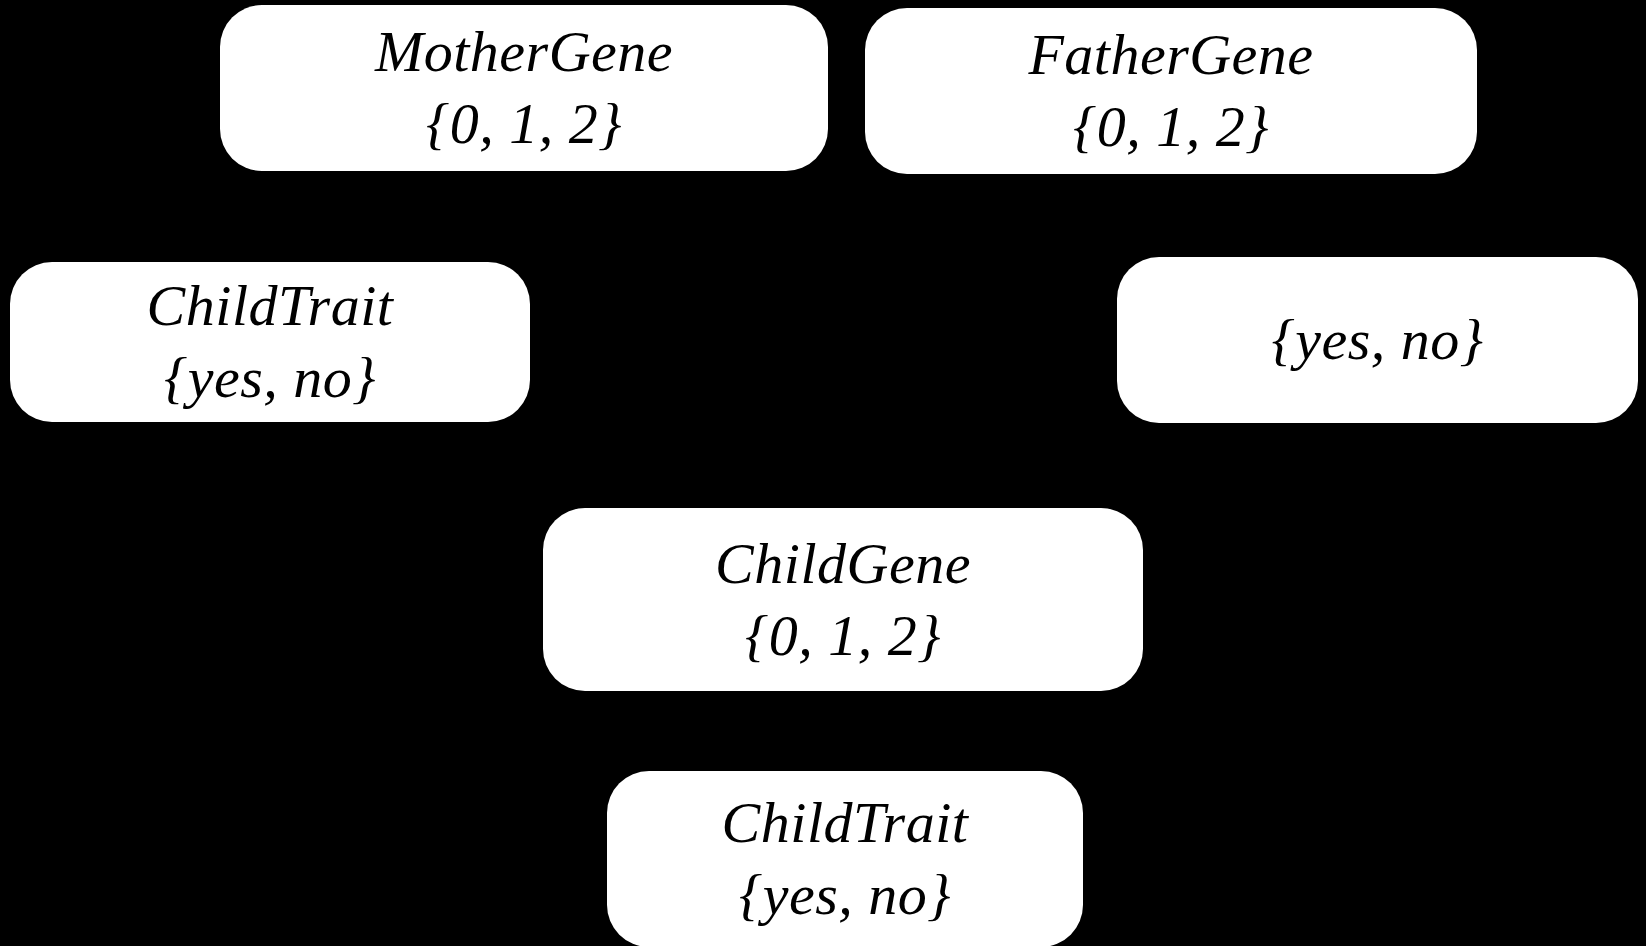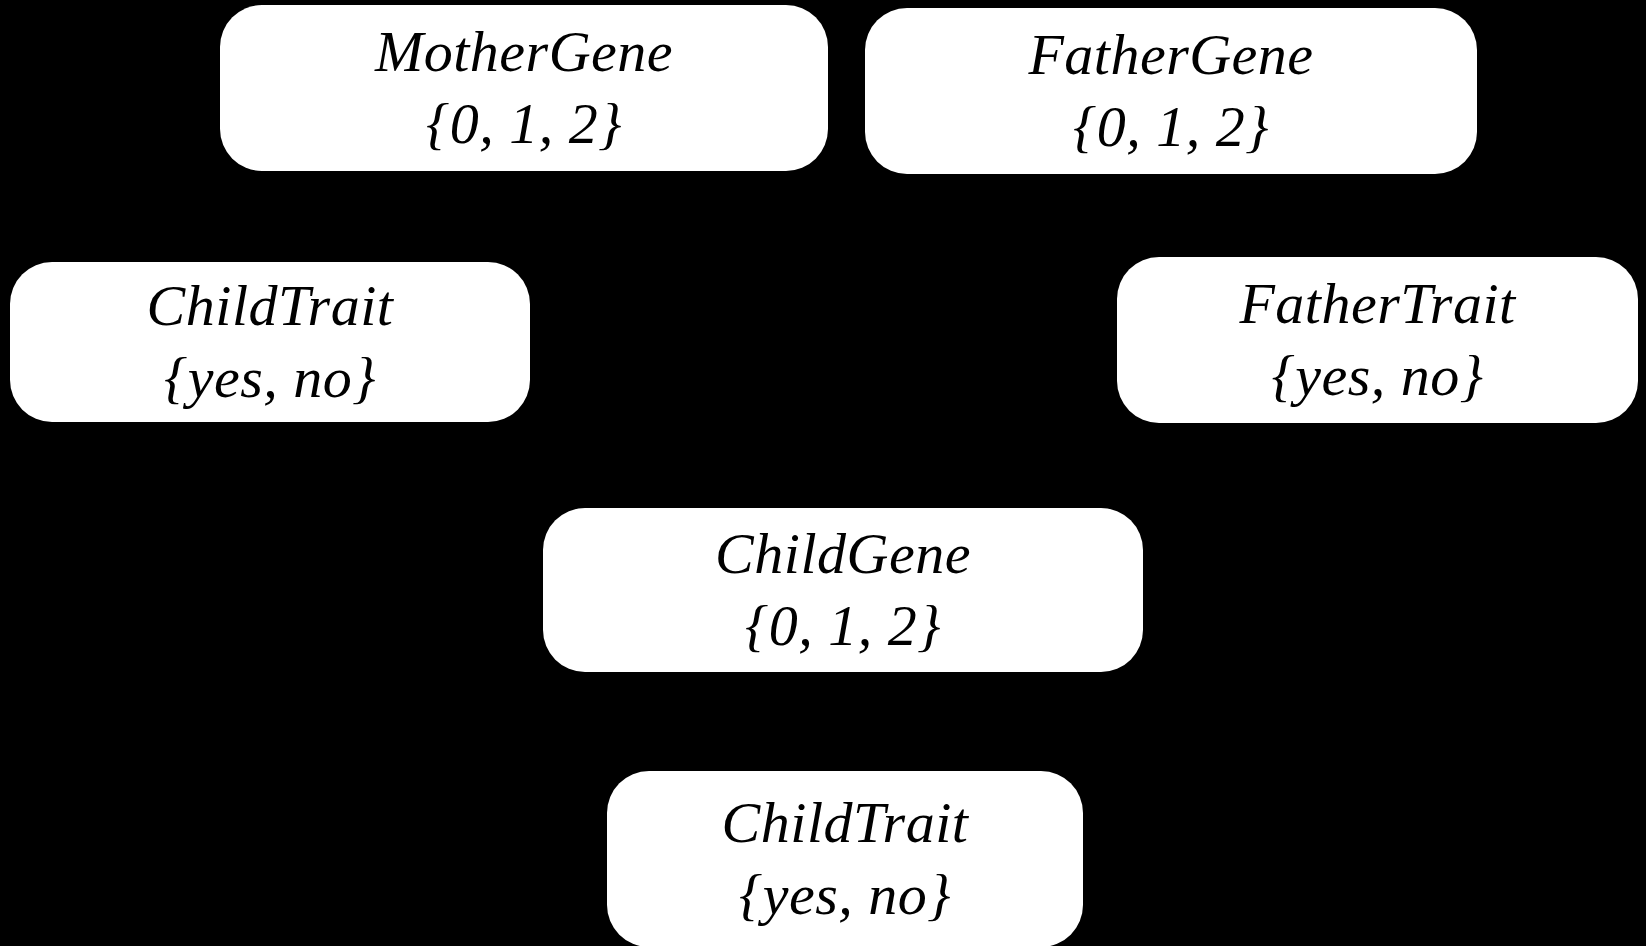--- a/index.html
+++ b/index.html
@@ -50,25 +50,24 @@
     <div class="node-name">FatherGene</div>
     <div class="node-domain">{0, 1, 2}</div>
   </div>
 
   <div class="node" style="left: 10px; top: 262px; width: 520px; height: 160px; background: rgb(255, 255, 255); color: rgb(0, 0, 0);">
     <div class="node-name">ChildTrait</div>
     <div class="node-domain">{yes, no}</div>
   </div>
 
   <div class="node" style="left: 1117px; top: 257px; width: 521px; height: 166px; background: rgb(255, 255, 255); color: rgb(0, 0, 0);">
-    <div class="node-name">FatherTrait</div>
     <div class="node-domain">{yes, no}</div>
   </div>
 
-  <div class="node" style="left: 543px; top: 508px; width: 600px; height: 164px; background: rgb(255, 255, 255); color: rgb(0, 0, 0);">
+  <div class="node" style="left: 543px; top: 508px; width: 600px; height: 183px; background: rgb(255, 255, 255); color: rgb(0, 0, 0);">
     <div class="node-name">ChildGene</div>
     <div class="node-domain">{0, 1, 2}</div>
   </div>
 
   <div class="node" style="left: 607px; top: 771px; width: 476px; height: 176px; background: rgb(255, 255, 255); color: rgb(0, 0, 0);">
     <div class="node-name">ChildTrait</div>
     <div class="node-domain">{yes, no}</div>
   </div>
 
 </div>

